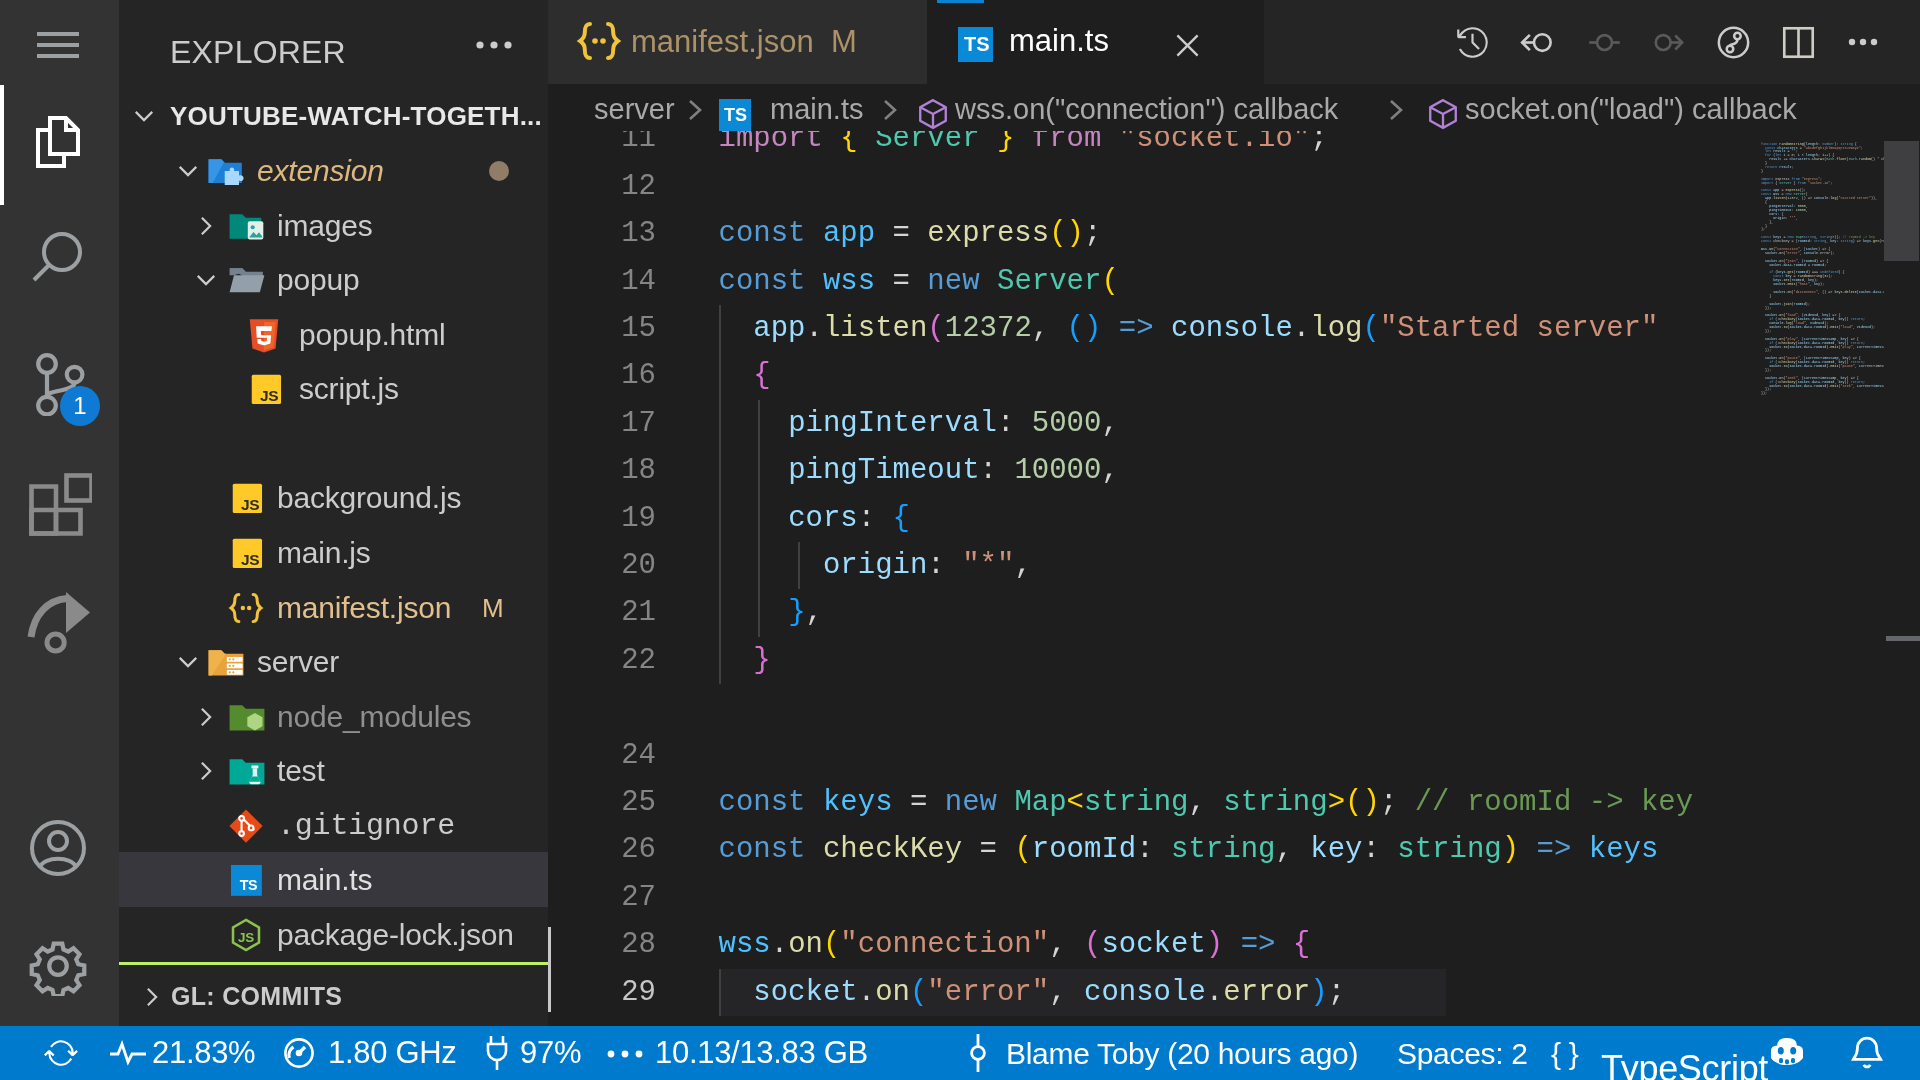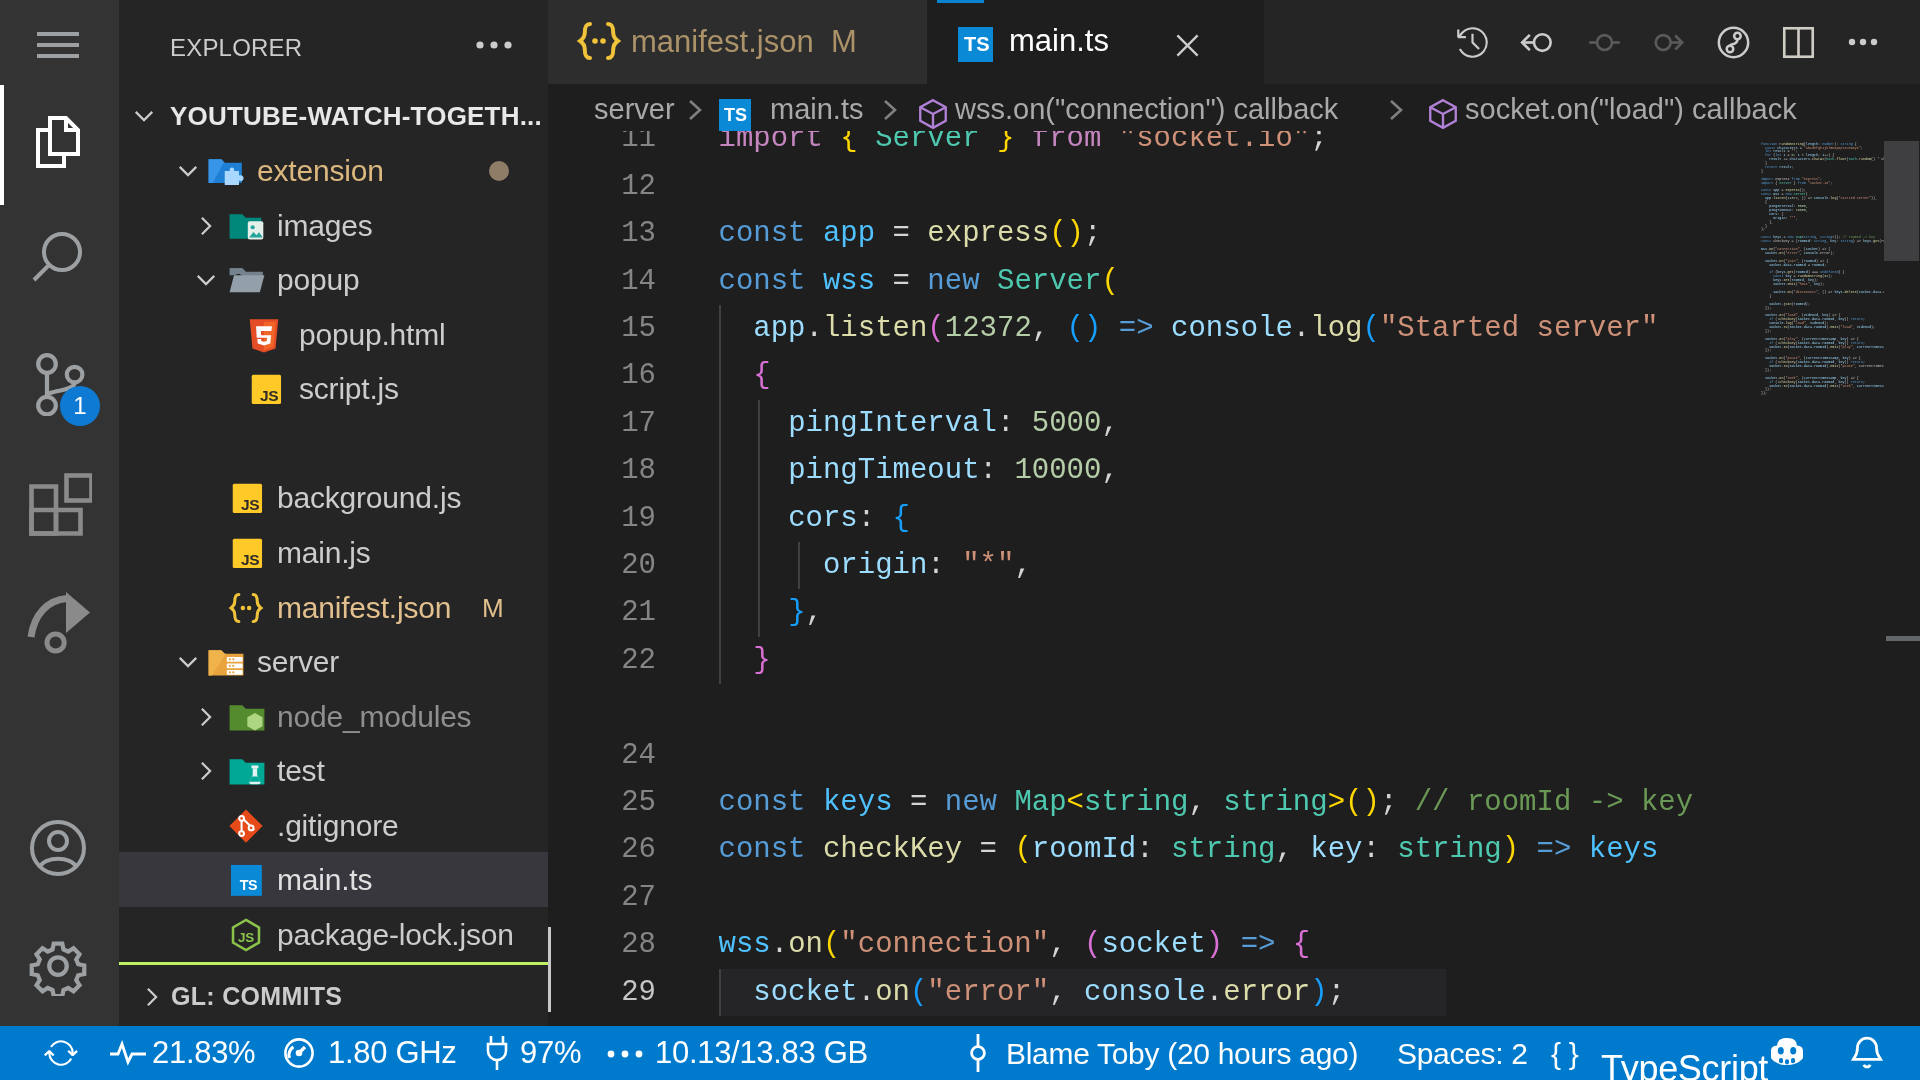--- a/index.html
+++ b/index.html
@@ -92,37 +92,37 @@
       <circle cx="15" cy="11.5" r="4.5"></circle>
       <path d="M6 24.5 c2-5.5 16-5.5 18 0"></path>
     </g>
   </svg>
 
   <svg class="abs" style="left:28px;top:936px;" width="60" height="60" viewBox="0 0 24 24">
     <path fill="none" stroke="#9da0a2" stroke-width="1.7" d="M12 8.5 a3.5 3.5 0 1 0 0 7 a3.5 3.5 0 1 0 0-7 M10.3 3 h3.4 l.5 2.4 1.9.8 2.1-1.3 2.4 2.4-1.3 2.1.8 1.9 2.4.5 v3.4 l-2.4.5-.8 1.9 1.3 2.1-2.4 2.4-2.1-1.3-1.9.8-.5 2.4 h-3.4 l-.5-2.4-1.9-.8-2.1 1.3-2.4-2.4 1.3-2.1-.8-1.9-2.4-.5 v-3.4 l2.4-.5.8-1.9-1.3-2.1 2.4-2.4 2.1 1.3 1.9-.8z"></path>
   </svg>
 </div>
 <div class="abs" id="sidebar">
-  <div class="abs" style="left:51px;top:34px;width:309px;color:#cccccc;font-size:24px;letter-spacing:.2px;">EXPLORER</div>
+  <div class="abs" style="left:51px;top:34px;width:309px;color:#cccccc;font-size:32px;letter-spacing:.2px;">EXPLORER</div>
   <svg class="abs" style="left:357px;top:36px;" width="36" height="18" viewBox="0 0 36 18">
       <g fill="#cccccc">
         <circle cx="4" cy="9" r="3.6"></circle>
         <circle cx="18" cy="9" r="3.6"></circle>
         <circle cx="32" cy="9" r="3.6"></circle>
       </g>
     </svg>
 
   <div class="treerow" style="top:88px;font-weight:bold;color:#e8e8e8;font-size:26px;">
     <svg class="chev" style="left:14px;" viewBox="0 0 16 16">
         <path d="M2 5 l6 6 l6-6" fill="none" stroke="#cccccc" stroke-width="1.6"></path>
       </svg>
     <span class="lbl" style="left:51px;letter-spacing:.2px;">YOUTUBE-WATCH-TOGETH...</span>
   </div>
 
-  <div class="treerow" style="top:143px;">
+  <div class="treerow" style="top:143px;font-style:italic;">
     <svg class="chev" style="left:58px;" viewBox="0 0 16 16">
         <path d="M2 5 l6 6 l6-6" fill="none" stroke="#cccccc" stroke-width="1.6"></path>
       </svg>
     <svg class="ticon" style="left:88px;" viewBox="0 0 24 24">
         <path d="M1 4.5h8l2.2 2.3H22v12.7H1z" fill="#1f7fd4"></path>
         <path d="M1 4.5h8l2.2 2.3H10.5L3.6 19.5H1z" fill="#3795e8"></path>
         <path d="M15.7 9.8c1 0 1.5.7 1.5 1.4 0 .3-.1.6-.2.8h3.2v3c.3-.2.6-.3 1-.3 1.2 0 1.9.9 1.9 1.8 0 1-.7 1.8-1.9 1.8-.4 0-.7-.1-1-.3v2.9h-9v-8.9h3.3c-.1-.2-.2-.5-.2-.8 0-.7.5-1.4 1.4-1.4z" fill="#a8d8ff"></path>
       </svg>
     <span class="lbl" style="left:138px;color:#dcb87f;">extension</span>
     <span class="abs" style="left:370px;top:50%;transform:translateY(-50%);width:20px;height:20px;border-radius:50%;background:#8f7d68;"></span>
@@ -256,21 +256,21 @@
     <svg class="ticon" style="left:108px;" viewBox="0 0 24 24">
         <path d="M12 1.5 L22.5 12 12 22.5 1.5 12z" fill="#e64a19"></path>
         <g stroke="#fff" stroke-width="1.3" fill="#e64a19">
           <path d="M9.2 6.5 l8 8" stroke-dasharray="0"></path>
           <circle cx="9.2" cy="7.2" r="1.5"></circle>
           <circle cx="15.2" cy="13.2" r="1.5"></circle>
           <circle cx="9.2" cy="16.8" r="1.5"></circle>
           <path d="M9.2 8.7 v6.6"></path>
         </g>
       </svg>
-    <span class="lbl" style="left:158px;">.gitignore</span>
+    <span class="lbl" style="left:158px;font-family:Liberation Mono, monospace;">.gitignore</span>
   </div>
 
   <div class="treerow" style="top:852px;background:#37373d;color:#e0e0e0;">
     <svg class="ticon" style="left:108px;" viewBox="0 0 24 24">
         <rect x="2.5" y="2.5" width="19.5" height="19.5" fill="#0a8ad6"></rect>
         <text x="13.6" y="18.6" font-size="9" font-weight="bold" fill="#ffffff" text-anchor="middle" font-family="Liberation Sans">TS</text>
       </svg>
     <span class="lbl" style="left:158px;">main.ts</span>
   </div>
 

